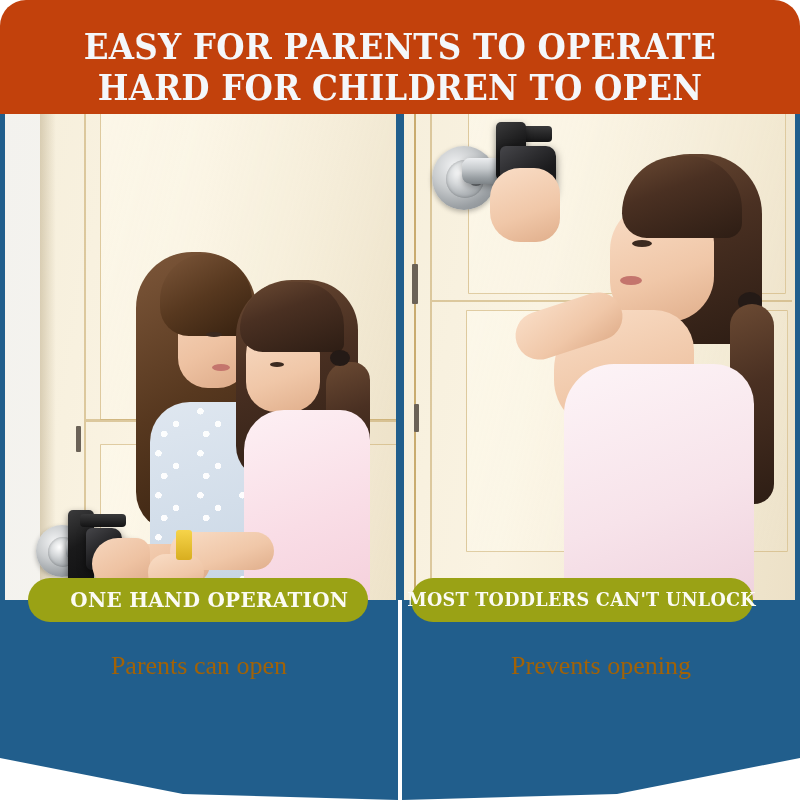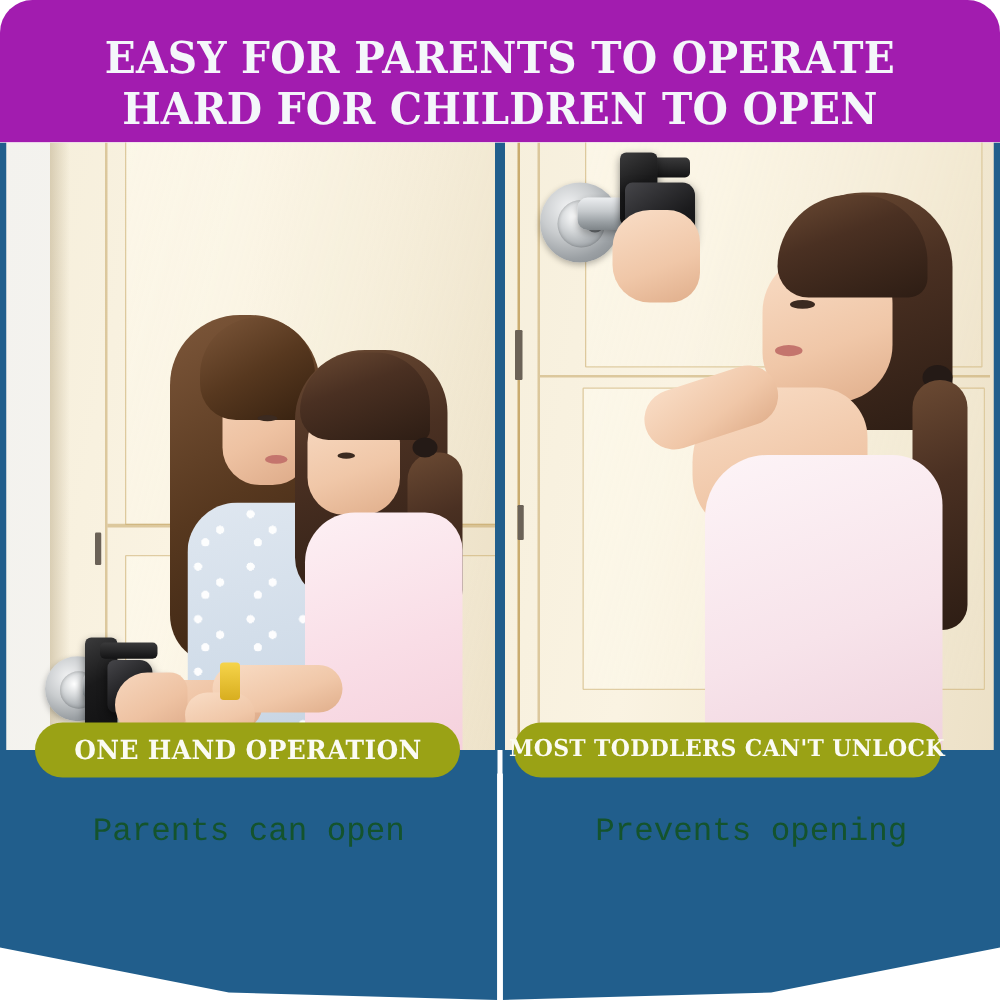--- a/index.html
+++ b/index.html
@@ -20,21 +20,21 @@
     background: #ffffff;
   }
 
   
   .headline-banner {
     position: absolute;
     left: 0;
     top: 0;
     width: 800px;
     height: 114px;
-    background: #a21caf;
+    background: #c2410c;
     border-radius: 26px 26px 0 0;
     box-sizing: border-box;
     display: flex;
     flex-direction: column;
     align-items: center;
     justify-content: center;
     padding-top: 20px;
   }
   .headline-line {
     color: #f4f7fa;
@@ -223,21 +223,21 @@
     height: 44px;
     background: #9AA215;
     border-radius: 22px;
     display: flex;
     align-items: center;
     justify-content: center;
     z-index: 12;
     box-sizing: border-box;
     padding: 0 12px;
   }
-  .badge-left  { left: 28px;  top: 578px; width: 340px; }
+  .badge-left  { left: 28px;  top: 578px; width: 340px; justify-content: flex-end; }
   .badge-right { left: 411px; top: 578px; width: 342px; }
   .badge-text {
     color: #fbfbf3;
     font-family: "DejaVu Serif", "Liberation Serif", serif;
     font-weight: 700;
     font-size: 21px;
     line-height: 22px;
     letter-spacing: 0.3px;
     white-space: nowrap;
     transform: scaleX(0.95);
@@ -270,22 +270,22 @@
     height: 200px;
     background: #ffffff;
     z-index: 9;
   }
   .caption {
     position: absolute;
     top: 648px;
     width: 398px;
     z-index: 10;
     text-align: center;
-    color: #14532d;
-    font-family: Liberation Mono, monospace;
+    color: #a16207;
+    font-family: Liberation Serif, serif;
     font-weight: 400;
     font-size: 26px;
     line-height: 35px;
   }
   .caption-left  { left: 0; }
   .caption-right { left: 402px; }
   .caption-line { display: block; white-space: nowrap; }
 </style>
 </head>
 <body>

